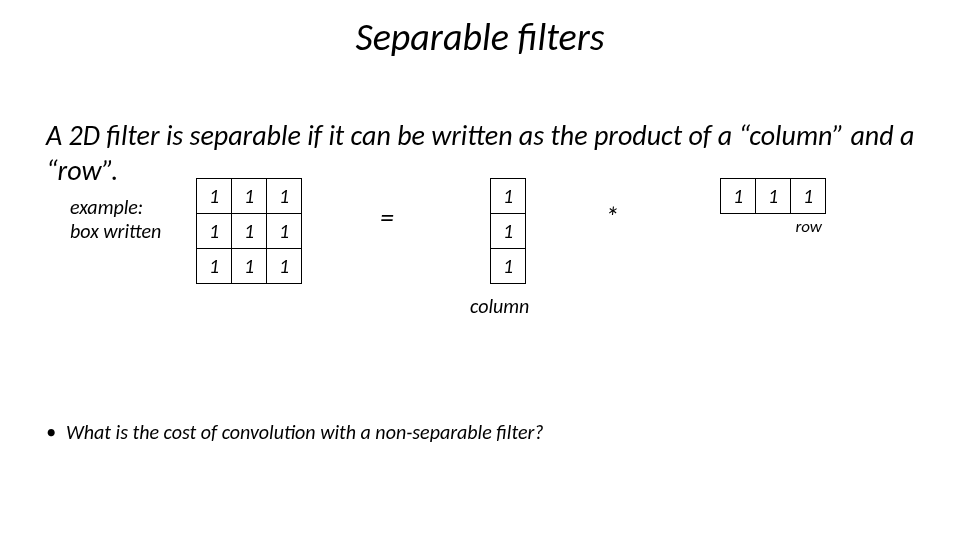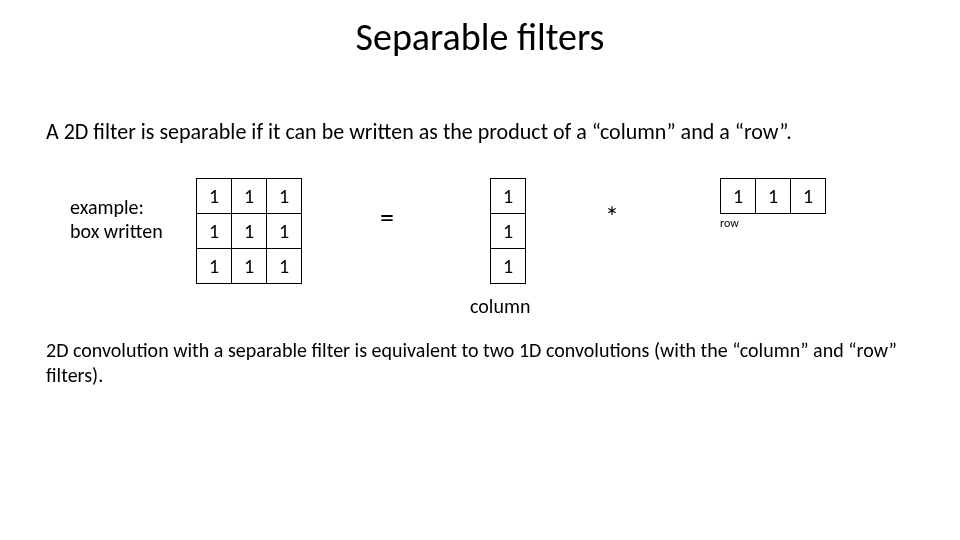--- a/index.html
+++ b/index.html
@@ -9,36 +9,37 @@
     height: 540px;
     background: #fff;
     font-family: Calibri, "Segoe UI", Arial, sans-serif;
     color: #000;
   }
   .slide {
     position: relative;
     width: 960px;
     height: 416px;
     box-sizing: border-box;
+    font-style: italic;
   }
   .title {
     position: absolute;
     top: 14px;
     left: 0;
     width: 960px;
     text-align: center;
     font-size: 38px;
     font-weight: 400;
   }
   .intro {
     position: absolute;
     top: 118px;
     left: 46px;
     width: 870px;
-    font-size: 22px;
+    font-size: 28px;
   }
   .example-label {
     position: absolute;
     top: 195px;
     left: 70px;
     width: 100px;
     font-size: 20px;
     line-height: 1.2;
   }
   .grid {
@@ -66,22 +67,22 @@
     top: 200px;
     left: 605px;
     font-size: 28px;
   }
   .row-grid { top: 178px; left: 720px; }
   .row-label {
     position: absolute;
     top: 216px;
     left: 720px;
     width: 102px;
-    text-align: left;
-    font-size: 12px;
+    text-align: right;
+    font-size: 17px;
   }
   .col-label {
     position: absolute;
     top: 294px;
     left: 470px;
     width: 80px;
     text-align: left;
     font-size: 20px;
   }
   .para2 {
@@ -166,18 +167,20 @@
       <td>1</td>
       <td>1</td>
       <td>1</td>
     </tr>
   </tbody>
     </table>
 
   <div class="row-label">row</div>
   <div class="col-label">column</div>
 
-  <div class="para2">2D convolution with a separable filter is equivalent to two 1D convolutions (with the “column” and “row” filters).</div>
 
   <div class="para3">
+    <div class="bullet-line">
+      <span class="bullet-dot">•</span><span>What is the cost of convolution with a non-separable filter?</span>
+    </div>
   </div>
 
 </div>
 
 </body></html>

